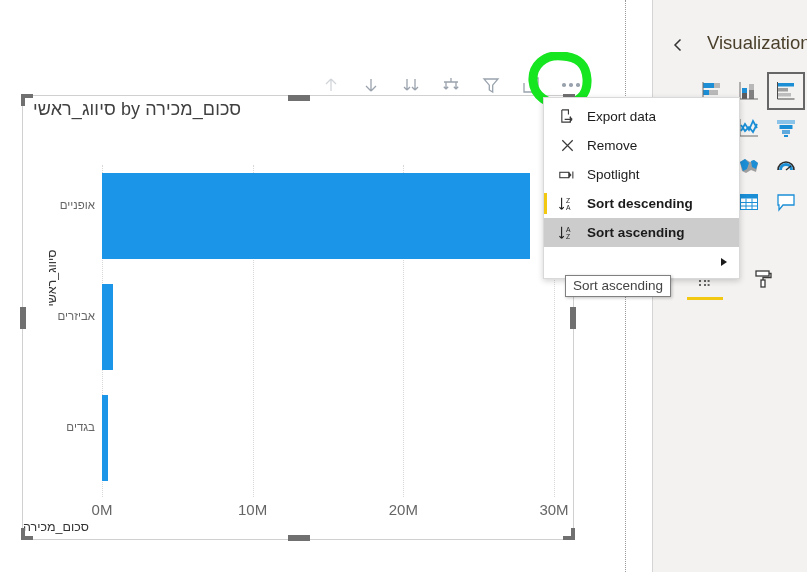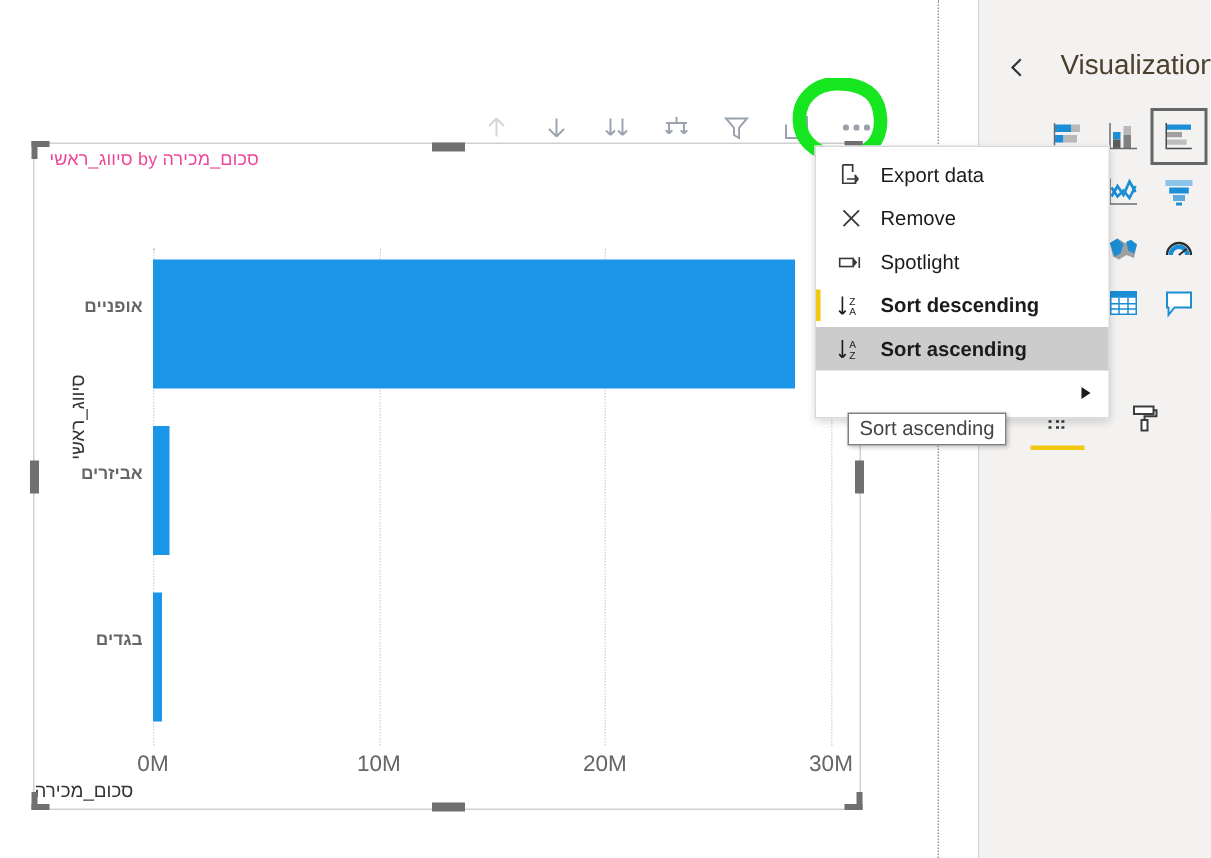--- a/index.html
+++ b/index.html
@@ -39,22 +39,22 @@
     position: absolute;
     left: 22px; top: 95px;
     width: 552px; height: 445px;
     background: #ffffff;
     border: 1px solid #d0d0d0;
     box-sizing: border-box;
   }
   .vtitle {
     position: absolute;
     left: 10px; top: 3px;
-    font-size: 12px;
-    color: #ec4899;
+    font-size: 18px;
+    color: #404040;
     direction: rtl;
     white-space: nowrap;
     letter-spacing: .1px;
   }
 
   
   .handle { position: absolute; background: #707070; z-index: 6; }
   .corner { position: absolute; z-index: 6; }
   .corner i { position: absolute; background: #707070; display: block; }
 
@@ -76,21 +76,20 @@
     height: 86px;
   }
 
   .catlabel {
     position: absolute;
     right: 0;
     font-size: 11.5px;
     color: #666666;
     direction: rtl;
     white-space: nowrap;
-    font-weight: bold;
   }
   #catlabels {
     position: absolute;
     left: 0px; top: 69px;
     width: 72px; height: 332px;
   }
 
   .xtick {
     position: absolute;
     top: 0;

